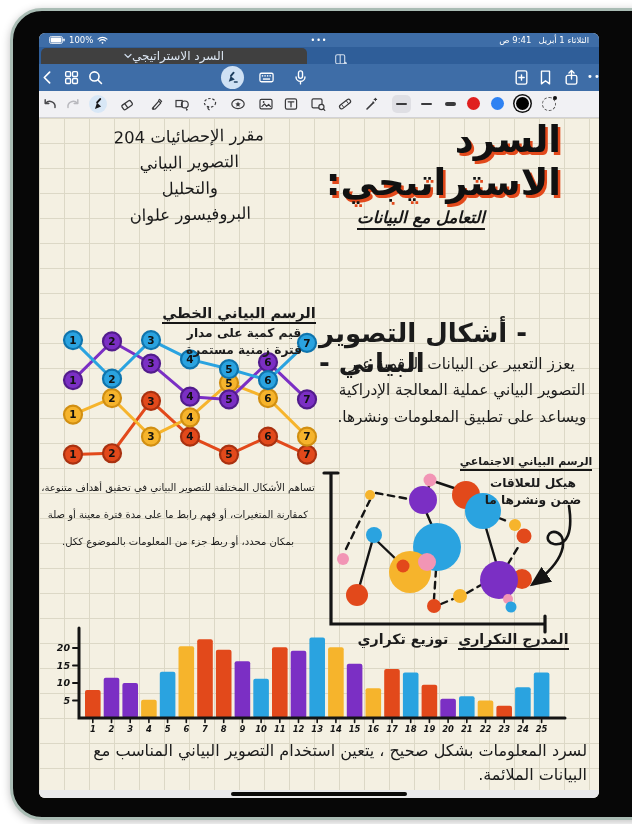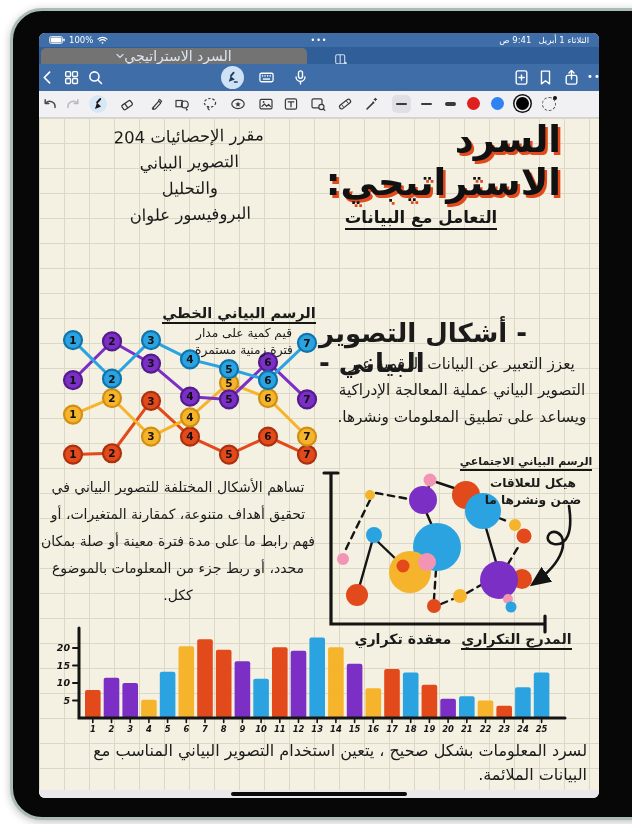--- a/index.html
+++ b/index.html
@@ -7,22 +7,22 @@
   .device{position:absolute;left:10px;top:8px;width:606px;height:806px;background:#070707;
           border:3px solid #a9bcb4;border-radius:32px;box-shadow:0 2px 8px rgba(0,0,0,.25);padding-left:46px;}
   .screen{position:absolute;left:26px;top:22px;width:560px;height:765px;background:#f4f0e2;
           border-radius:6px;overflow:hidden;display:flex;flex-direction:column;}
   
   .status{height:14px;background:#3e6da7;color:#fff;font-size:8.5px;position:relative;
           display:flex;align-items:center;padding:0 10px;gap:4px;flex:0 0 auto;}
   .status .mid{position:absolute;left:0;right:0;text-align:center;font-size:8px;letter-spacing:1px;}
   .status .right{margin-left:auto;display:flex;gap:7px;align-items:center;}
   .tabbar{height:17px;background:#2f5e99;position:relative;flex:0 0 auto;color:#dce6f2;}
-  .tab{position:absolute;left:2px;top:1px;width:266px;height:16px;background:#737373;
-       border-radius:5px 5px 0 0;display:flex;align-items:center;justify-content:center;gap:0;font-size:14px;}
+  .tab{position:absolute;left:2px;top:1px;width:266px;height:16px;background:#404040;
+       border-radius:5px 5px 0 0;display:flex;align-items:center;justify-content:center;gap:0;font-size:12px;}
   .tab-close{position:absolute;left:7px;top:1px;font-size:10px;color:#cfdcec;cursor:default;}
   .tab-pages{position:absolute;left:296px;top:3px;}
   .toolbar{height:27px;background:#3e6da7;position:relative;flex:0 0 auto;}
   .toolbar .tbi{position:absolute;top:5px;width:17px;height:17px;}
   .pen-bubble{position:absolute;left:182px;top:2px;width:23px;height:23px;border-radius:50%;
               background:#cfe1f4;display:flex;align-items:center;justify-content:center;}
   .toolsrow{height:26px;background:#f1f1f4;border-bottom:1px solid #d2d2d6;position:relative;flex:0 0 auto;}
   .toolsrow .ti{position:absolute;top:4px;width:18px;height:18px;display:flex;align-items:center;justify-content:center;}
   .sel-tool{background:#d8e7f6;border-radius:50%;}
   .thick{position:absolute;top:4px;width:19px;height:18px;display:flex;align-items:center;justify-content:center;}
@@ -38,28 +38,28 @@
                       linear-gradient(90deg,#dcd8c6 1px,transparent 1px);
      background-size:25px 25px;color:#161616;}
   .abs{position:absolute;}
   .rtl{direction:rtl;unicode-bidi:isolate;}
   .hw{color:#1b1b1b;}
   .course{left:28px;top:6px;width:245px;text-align:center;font-size:16.5px;line-height:26px;transform:rotate(-1.2deg);}
   .maintitle{right:38px;top:0px;width:300px;text-align:right;}
   .maintitle .big{font-size:37px;line-height:43px;font-weight:800;color:#111;
                   text-shadow:2.5px 2.5px 0 #e2491b;letter-spacing:-1px;}
   .maintitle .sub{display:inline-block;font-size:16.5px;font-weight:700;margin-top:4px;
-                  border-bottom:2.2px solid #161616;padding-bottom:1px;}
+                  border-bottom:2.2px solid #161616;padding-bottom:1px;font-style:italic;}
   .intro{left:15px;top:112px;width:532px;font-size:15.3px;line-height:23.2px;text-align:right;}
   .lc-title{left:105px;top:186px;width:190px;text-align:center;font-size:14.6px;font-weight:700;}
   .lc-title span{border-bottom:2px solid #161616;padding-bottom:1px;}
-  .lc-sub{left:125px;top:207px;width:160px;text-align:center;font-size:12.2px;line-height:16.5px;font-weight:400;}
+  .lc-sub{left:125px;top:207px;width:160px;text-align:center;font-size:12.2px;line-height:16.5px;font-weight:700;}
   .sec-title{left:280px;top:200px;width:280px;text-align:left;font-size:26px;font-weight:800;}
   .sec-body{left:292px;top:233px;width:262px;text-align:center;font-size:15.3px;line-height:26.3px;}
-  .left-para{left:0px;top:356px;width:278px;text-align:center;font-size:14px;line-height:27px;}
+  .left-para{left:0px;top:356px;width:278px;text-align:center;font-size:10px;line-height:27px;}
   .bc-title{left:414px;top:337px;width:146px;text-align:center;font-size:11px;font-weight:700;}
   .bc-title span{border-bottom:2px solid #161616;padding-bottom:1px;}
   .bc-sub{left:438px;top:357px;width:112px;text-align:center;font-size:12.2px;line-height:17px;font-weight:700;}
   .bar-title{left:300px;top:511px;width:248px;text-align:center;font-size:14.2px;font-weight:700;line-height:21px;}
   .bar-title .u{border-bottom:2px solid #161616;padding-bottom:1px;}
   .footer{left:12px;top:621px;width:536px;text-align:right;font-size:16px;line-height:23.5px;}
   .bottomstrip{height:8px;background:#e9e9eb;position:relative;flex:0 0 auto;}
   .homebar{position:absolute;left:50%;top:2px;transform:translateX(-50%);width:176px;height:4px;border-radius:2px;background:#0a0a0a;}
   svg text{font-family:"DejaVu Sans",sans-serif;}
 </style>
@@ -481,21 +481,21 @@
           <text x="451.2" y="108" text-anchor="middle" font-size="8.4" font-weight="bold" fill="#141414" font-style="italic">23</text>
           <rect x="462.09999999999997" y="63.199999999999996" width="15.6" height="30.800000000000004" rx="2" fill="#2aa3e0"></rect>
           <line x1="469.9" y1="94" x2="469.9" y2="98.5" stroke="#141414" stroke-width="1.6" stroke-linecap="round"></line>
           <text x="469.9" y="108" text-anchor="middle" font-size="8.4" font-weight="bold" fill="#141414" font-style="italic">24</text>
           <rect x="480.79999999999995" y="48.5" width="15.6" height="45.5" rx="2" fill="#2aa3e0"></rect>
           <line x1="488.59999999999997" y1="94" x2="488.59999999999997" y2="98.5" stroke="#141414" stroke-width="1.6" stroke-linecap="round"></line>
           <text x="488.59999999999997" y="108" text-anchor="middle" font-size="8.4" font-weight="bold" fill="#141414" font-style="italic">25</text>
           <path d="M26 4 V94 H512" stroke="#141414" stroke-width="3" fill="none" stroke-linecap="round"></path>
         </svg>
       <div class="abs rtl hw bar-title">
-        <div><span class="u">المدرج التكراري</span>&nbsp;&nbsp;<span>معقدة تكراري</span></div>
+        <div><span class="u">المدرج التكراري</span>&nbsp;&nbsp;<span>توزيع تكراري</span></div>
       </div>
 
       <div class="abs rtl hw footer">لسرد المعلومات بشكل صحيح ، يتعين استخدام التصوير البياني المناسب مع البيانات الملائمة.</div>
     </div>
 
     <div class="bottomstrip">
       <div class="homebar"></div>
     </div>
   </div>
 </div>

